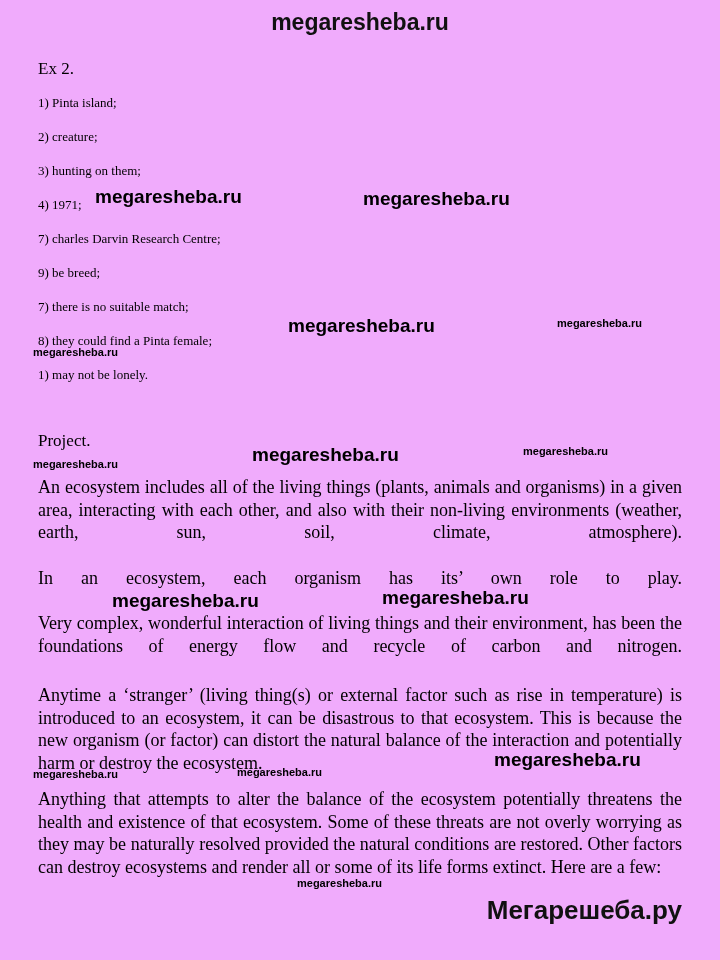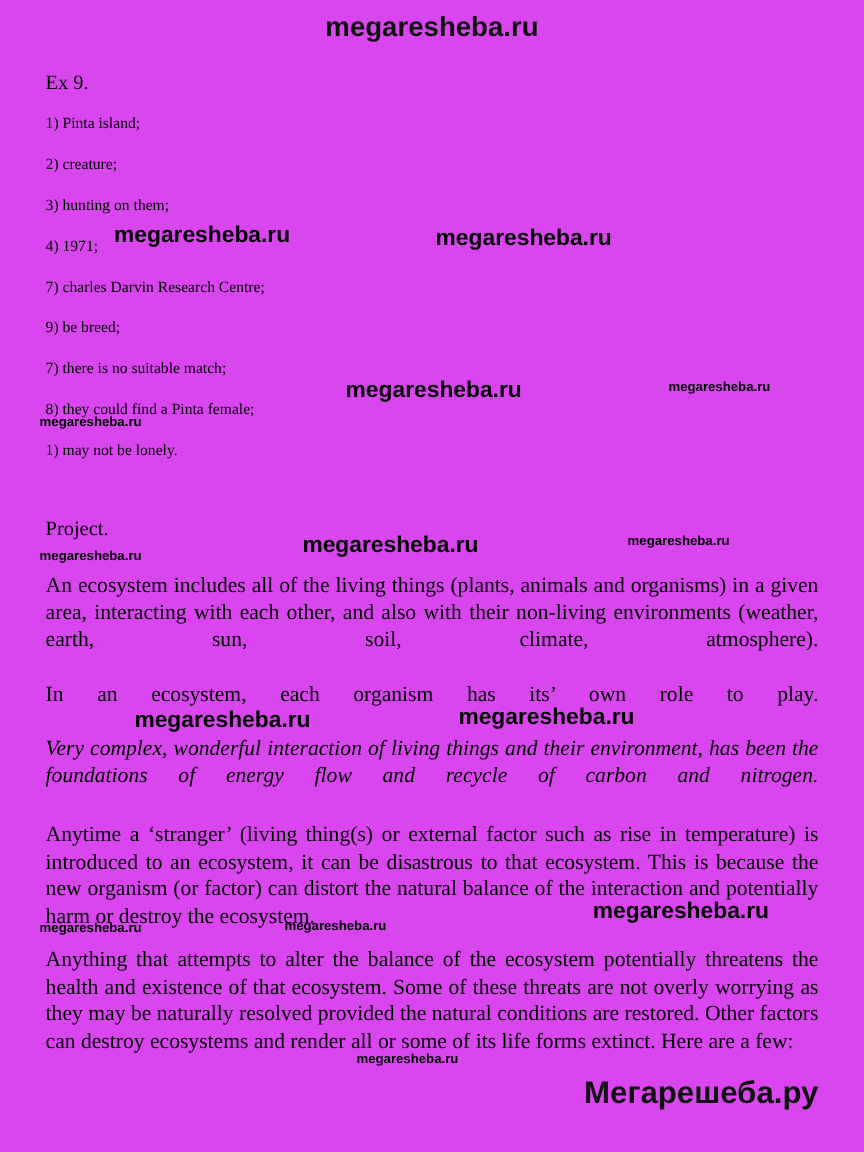--- a/index.html
+++ b/index.html
@@ -1,21 +1,21 @@
 <!DOCTYPE html>
 <html><head>
 <meta charset="utf-8">
 <style>
   * { margin: 0; padding: 0; box-sizing: border-box; }
   html, body { background: #ffffff; }
   .page {
     position: relative;
     width: 720px;
     height: 960px;
-    background: #d946ef;
+    background: #f0abfc;
     overflow: hidden;
     font-family: "Liberation Serif", "DejaVu Serif", serif;
     color: #000000;
   }
   .content {
     padding: 0 38px;
   }
   .title {
     padding-top: 8px;
     text-align: center;
@@ -44,21 +44,21 @@
     line-height: 22px;
   }
   .para {
     font-size: 18px;
     line-height: 22.5px;
     text-align: justify;
   }
   .justify-last { text-align-last: justify; }
   .p1 { margin-top: 24px; }
   .p2 { margin-top: 23px; }
-  .p3 { margin-top: 23px; font-style: italic; }
+  .p3 { margin-top: 23px; }
   .p4 { margin-top: 27px; }
   .p5 { margin-top: 14px; }
   .footer-title {
     margin-top: 16px;
     text-align: right;
     font-family: "Liberation Sans", "DejaVu Sans", sans-serif;
     font-weight: bold;
     font-size: 26px;
     line-height: 32px;
     color: #111111;
@@ -74,21 +74,21 @@
   .wm-sm { font-size: 11px; line-height: 13px; }
 </style>
 </head>
 <body>
 
 <div class="page">
 
   <div class="title">megaresheba.ru</div>
 
   <div class="content">
-    <div class="ex-heading">Ex 9.</div>
+    <div class="ex-heading">Ex 2.</div>
 
     <div class="li">1) Pinta island;</div>
     <div class="li">2) creature;</div>
     <div class="li">3) hunting on them;</div>
     <div class="li">4) 1971;</div>
     <div class="li">7) charles Darvin Research Centre;</div>
     <div class="li">9) be breed;</div>
     <div class="li">7) there is no suitable match;</div>
     <div class="li">8) they could find a Pinta female;</div>
     <div class="li li-last">1) may not be lonely.</div>

